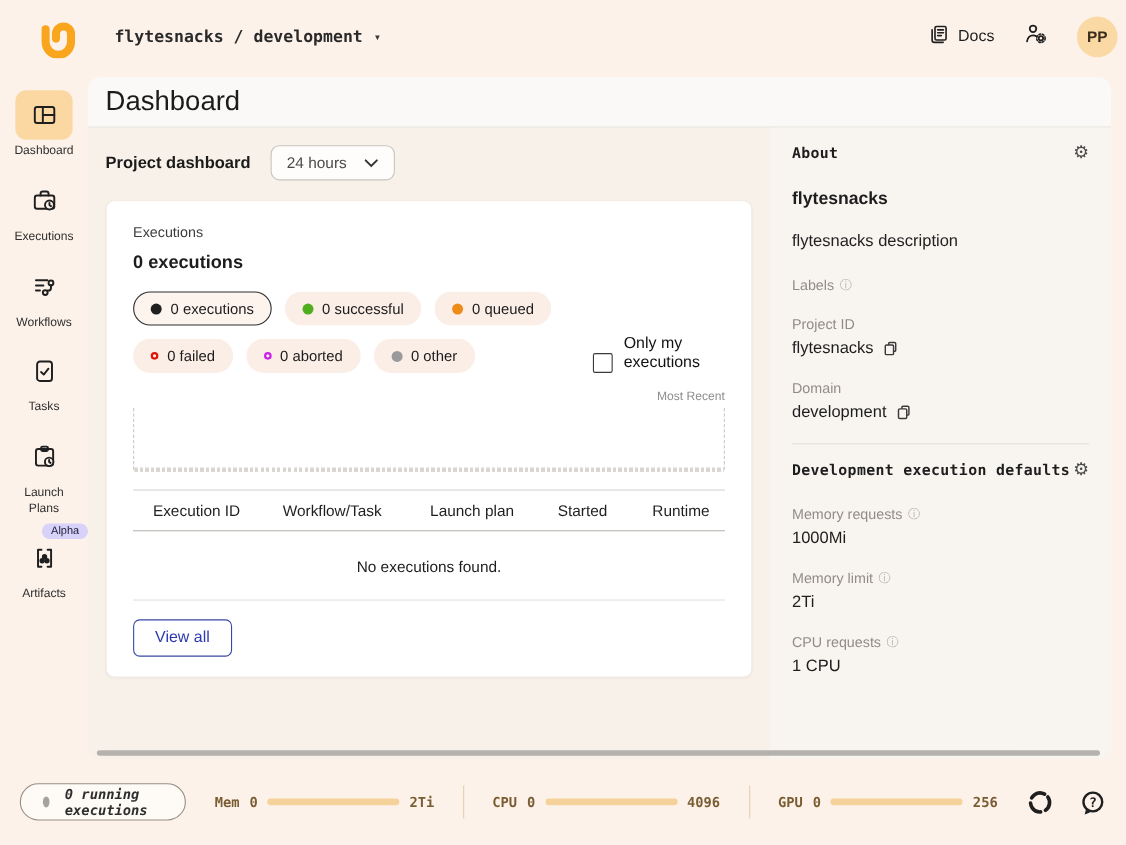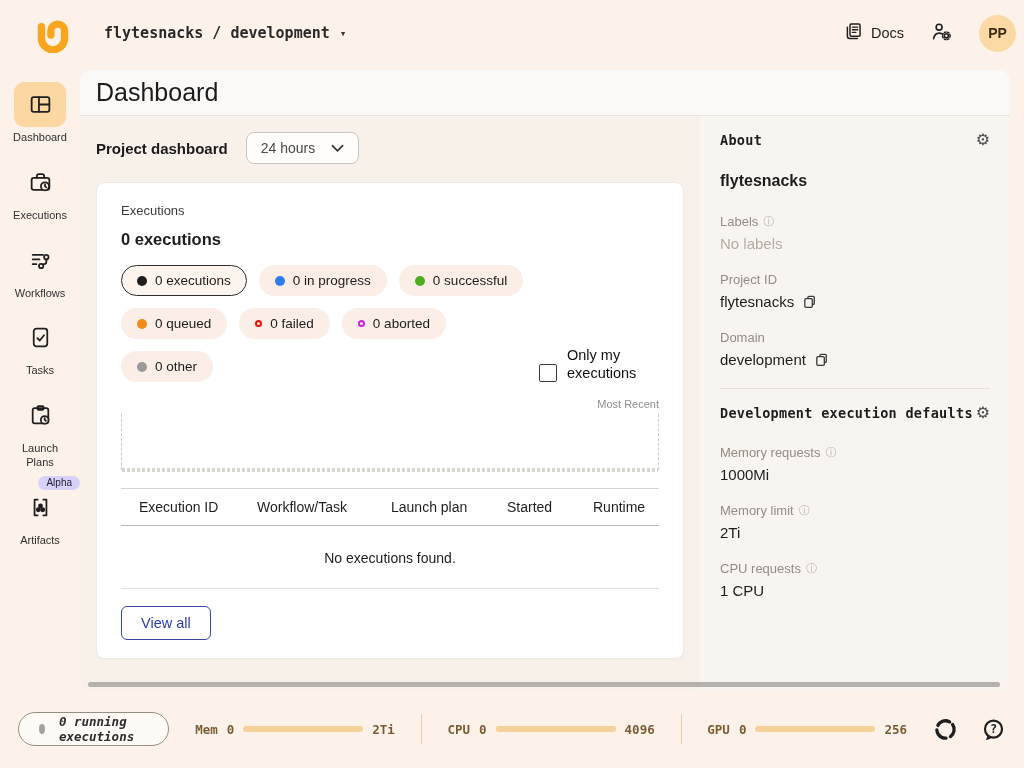--- a/index.html
+++ b/index.html
@@ -269,24 +269,20 @@
         <div class="card-label">Executions</div>
         <div class="card-count">0 executions</div>
 
         <div class="filters-row">
           <div class="chips">
             <div class="chip selected">
               <span class="chip-dot" style="background: rgb(31, 31, 31);"></span>
               <span>0 executions</span>
             </div>
             <div class="chip">
-              <span class="chip-dot" style="background: rgb(47, 124, 240);"></span>
-              <span>0 in progress</span>
-            </div>
-            <div class="chip">
               <span class="chip-dot" style="background: rgb(79, 174, 30);"></span>
               <span>0 successful</span>
             </div>
             <div class="chip">
               <span class="chip-dot" style="background: rgb(239, 139, 23);"></span>
               <span>0 queued</span>
             </div>
             <div class="chip">
               <span class="chip-dot ring" style="border: 2.6px solid rgb(224, 21, 7);"></span>
               <span>0 failed</span>
@@ -326,26 +322,26 @@
         <button class="view-all-btn">View all</button>
       </div>
     </div>
 
     <div class="about-panel">
       <div class="about-head">
         <div class="panel-h">About</div>
         <div class="gear">⚙</div>
       </div>
       <div class="about-name">flytesnacks</div>
+      <div class="about-desc">flytesnacks description</div>
 
       <div class="kv-label mt24">
         <span>Labels</span>
         <span class="info-i">ⓘ</span>
       </div>
-      <div class="kv-value dim">No labels</div>
 
       <div class="kv-label mt20">
         <span>Project ID</span>
       </div>
       <div class="kv-value">
         <span>flytesnacks</span>
         <span class="copy-icon">
           <svg width="15" height="15" viewBox="0 0 16 16">
             <rect x="3" y="5" width="8" height="9.3" rx="1.2"></rect>
             <path d="M6.3 5 V3.6 a1.1 1.1 0 0 1 1.1 -1.1 H12 a1.1 1.1 0 0 1 1.1 1.1 V10 a1.1 1.1 0 0 1 -1.1 1.1 h-1"></path>

